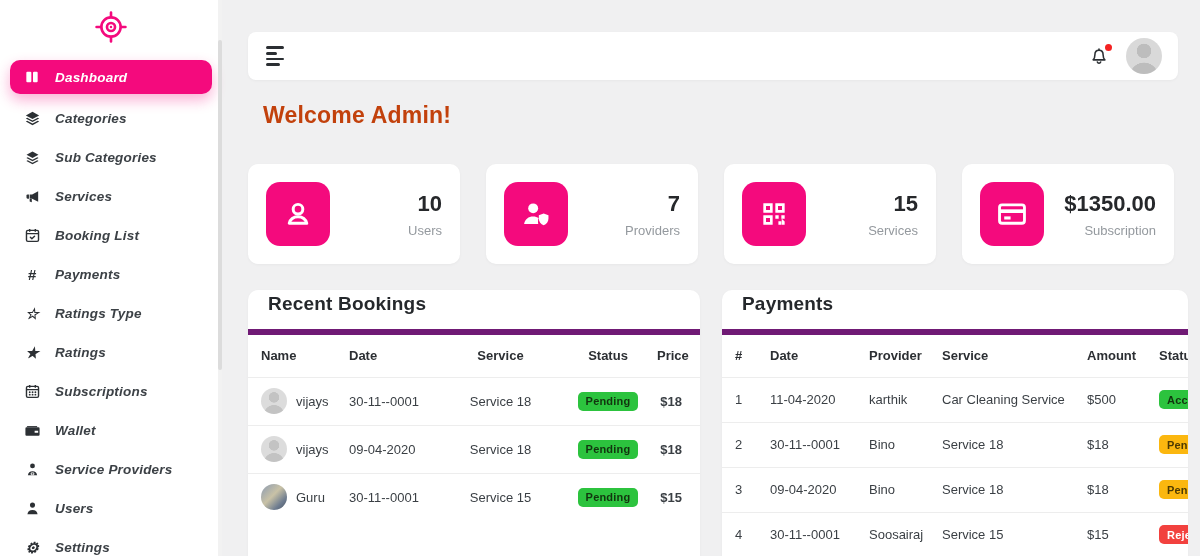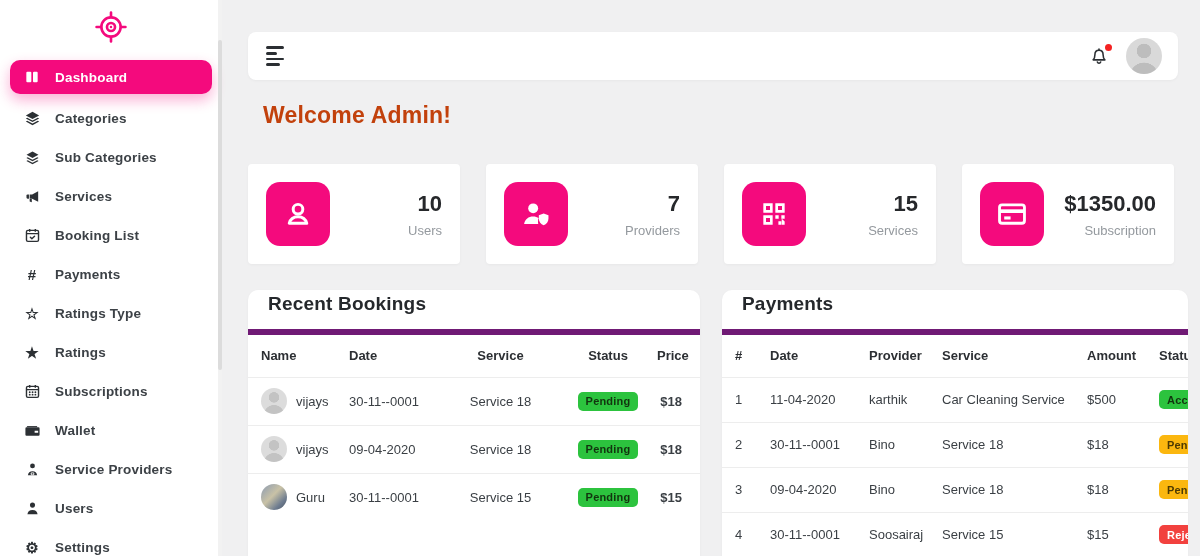--- a/index.html
+++ b/index.html
@@ -7,20 +7,21 @@
   body {
     position:relative;
     background:#f0f0f1;
     font-family:"Liberation Sans", sans-serif;
     color:#26282b;
   }
   
   .sidebar {
     position:absolute; left:0; top:0; width:222px; height:556px;
     background:#fff;
+    font-style:italic;
   }
   .scrolltrack {
     position:absolute; right:0; top:0; width:4px; height:556px;
     background:#f2f2f2;
   }
   .scrollthumb {
     position:absolute; right:0; top:40px; width:4px; height:330px;
     background:#dcdcdc; border-radius:2px;
   }
   .logo-wrap { height:50px; display:flex; align-items:center; justify-content:center; padding-top:8px; }
@@ -71,21 +72,21 @@
 
   
   .welcome {
     position:absolute; left:263px; top:102px;
     font-size:23px; font-weight:700; color:#c2410c; letter-spacing:.2px;
   }
 
   
   .stats { position:absolute; left:248px; top:164px; width:930px; display:flex; gap:26px; }
   .stat-card {
-    width:212px; height:100px; background:#fff; border-radius:4px;
+    width:212px; height:100px; background:#fff; border-radius:10px;
     box-shadow:0 1px 3px rgba(0,0,0,.04);
     display:flex; align-items:center; padding:0 18px;
   }
   .stat-icon {
     width:64px; height:64px; border-radius:14px; background:#f40a7d;
     display:flex; align-items:center; justify-content:center; flex:none;
   }
   .stat-text { margin-left:auto; text-align:right; }
   .stat-value { font-size:22px; font-weight:700; color:#26282b; }
   .stat-label { font-size:13px; color:#94999e; margin-top:6px; }

